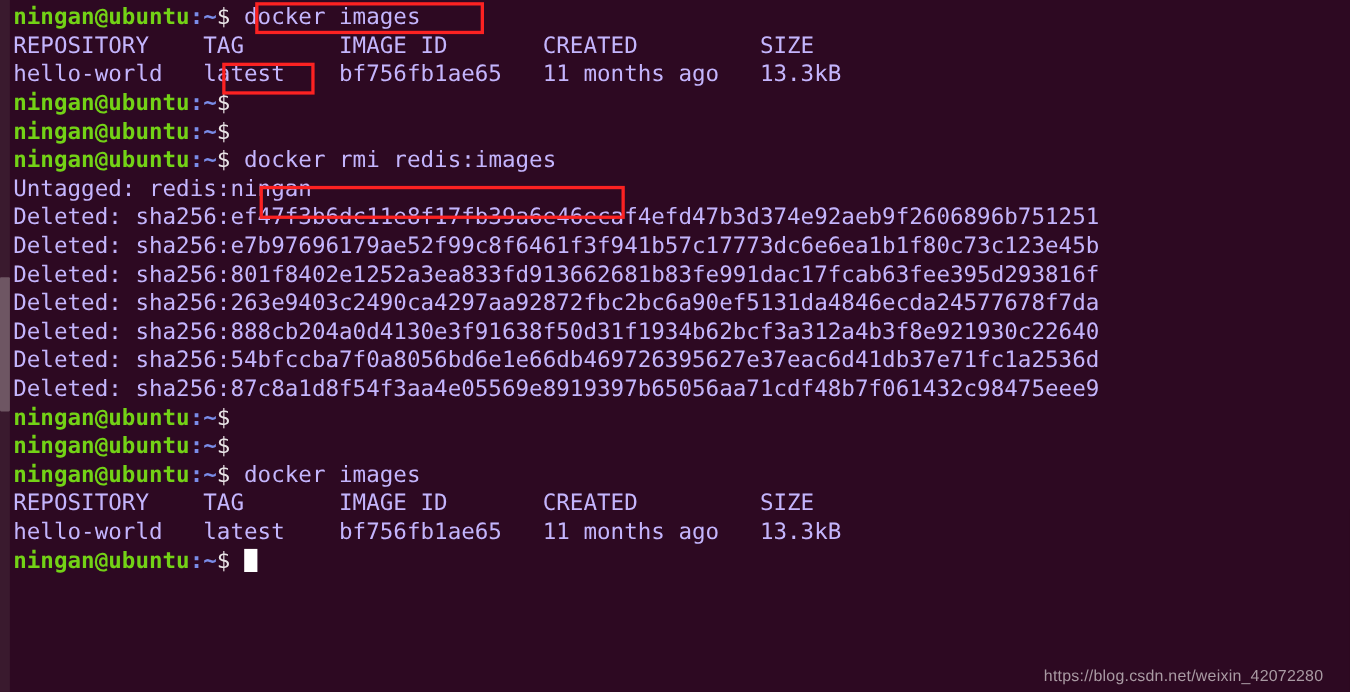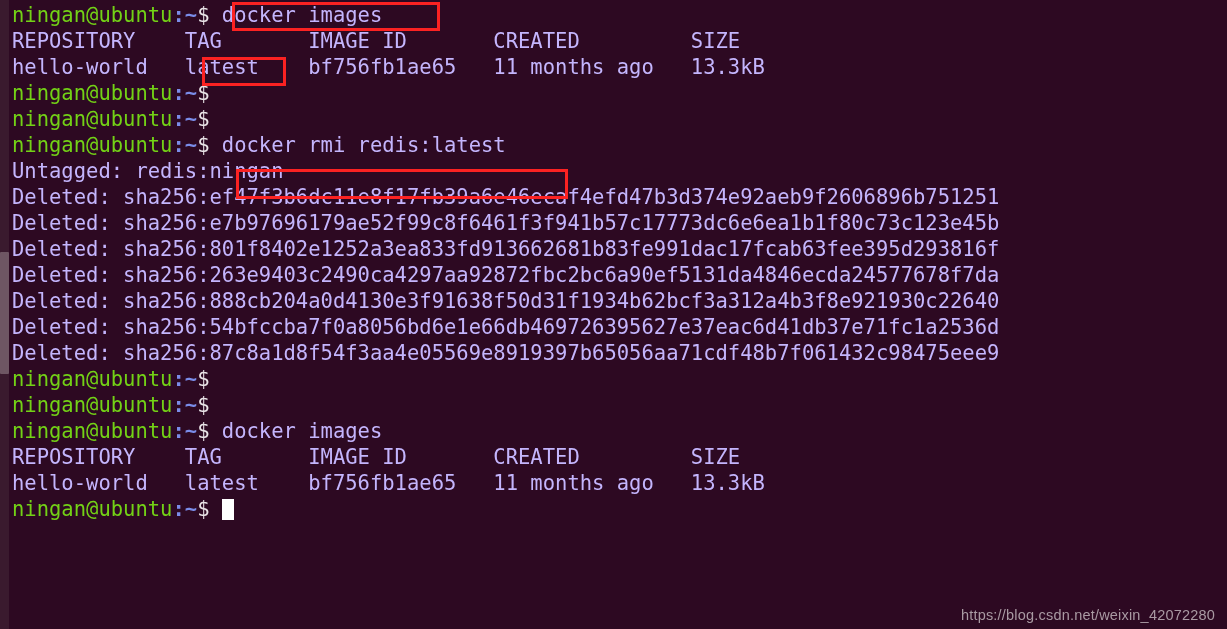--- a/index.html
+++ b/index.html
@@ -52,21 +52,21 @@
 
   .line {
     height: 26px;
     line-height: 26px;
     font-size: 20.5px;
     letter-spacing: 0px;
     white-space: pre;
     color: #e8e3e6;
   }
 
-  .user   { color: #73d216; font-weight: normal; }
+  .user   { color: #73d216; font-weight: bold; }
   .path   { color: #7a8ce8; font-weight: bold; }
   .dollar { color: #e8e3e6; }
   .out    { color: #c4b5fd; }
 
   .cursor {
     display: inline-block;
     width: 12px;
     height: 21px;
     background: #ffffff;
     vertical-align: -4px;
@@ -78,21 +78,21 @@
     border: 3px solid #fb2222;
     box-sizing: border-box;
     pointer-events: none;
   }
   #box-docker-images  { left: 232px; top: 2px;   width: 208px; height: 29px; }
   #box-latest-tag     { left: 202px; top: 57px;  width: 84px;  height: 29px; }
   #box-docker-rmi     { left: 236px; top: 169px; width: 332px; height: 30px; }
 
   #watermark {
     position: absolute;
-    right: 12px;
+    right: 24px;
     bottom: 6px;
     font-family: "Liberation Sans", "DejaVu Sans", sans-serif;
     font-size: 14.5px;
     color: #a99aa3;
     letter-spacing: 0.2px;
     white-space: pre;
   }
 </style>
 </head>
 <body>
@@ -102,21 +102,21 @@
   <div id="scroll-track">
     <div id="scroll-thumb"></div>
   </div>
 
   <div id="screen">
       <div class="line"><span class="user">ningan@ubuntu</span><span class="path">:~</span><span class="dollar">$</span><span class="out"> docker images</span></div>
       <div class="line"><span class="out">REPOSITORY    TAG       IMAGE ID       CREATED         SIZE</span></div>
       <div class="line"><span class="out">hello-world   latest    bf756fb1ae65   11 months ago   13.3kB</span></div>
       <div class="line"><span class="user">ningan@ubuntu</span><span class="path">:~</span><span class="dollar">$</span><span class="out"></span></div>
       <div class="line"><span class="user">ningan@ubuntu</span><span class="path">:~</span><span class="dollar">$</span><span class="out"></span></div>
-      <div class="line"><span class="user">ningan@ubuntu</span><span class="path">:~</span><span class="dollar">$</span><span class="out"> docker rmi redis:latest</span></div>
+      <div class="line"><span class="user">ningan@ubuntu</span><span class="path">:~</span><span class="dollar">$</span><span class="out"> docker rmi redis:images</span></div>
       <div class="line"><span class="out">Untagged: redis:ningan</span></div>
       <div class="line"><span class="out">Deleted: sha256:ef47f3b6dc11e8f17fb39a6e46ecaf4efd47b3d374e92aeb9f2606896b751251</span></div>
       <div class="line"><span class="out">Deleted: sha256:e7b97696179ae52f99c8f6461f3f941b57c17773dc6e6ea1b1f80c73c123e45b</span></div>
       <div class="line"><span class="out">Deleted: sha256:801f8402e1252a3ea833fd913662681b83fe991dac17fcab63fee395d293816f</span></div>
       <div class="line"><span class="out">Deleted: sha256:263e9403c2490ca4297aa92872fbc2bc6a90ef5131da4846ecda24577678f7da</span></div>
       <div class="line"><span class="out">Deleted: sha256:888cb204a0d4130e3f91638f50d31f1934b62bcf3a312a4b3f8e921930c22640</span></div>
       <div class="line"><span class="out">Deleted: sha256:54bfccba7f0a8056bd6e1e66db469726395627e37eac6d41db37e71fc1a2536d</span></div>
       <div class="line"><span class="out">Deleted: sha256:87c8a1d8f54f3aa4e05569e8919397b65056aa71cdf48b7f061432c98475eee9</span></div>
       <div class="line"><span class="user">ningan@ubuntu</span><span class="path">:~</span><span class="dollar">$</span><span class="out"></span></div>
       <div class="line"><span class="user">ningan@ubuntu</span><span class="path">:~</span><span class="dollar">$</span><span class="out"></span></div>

